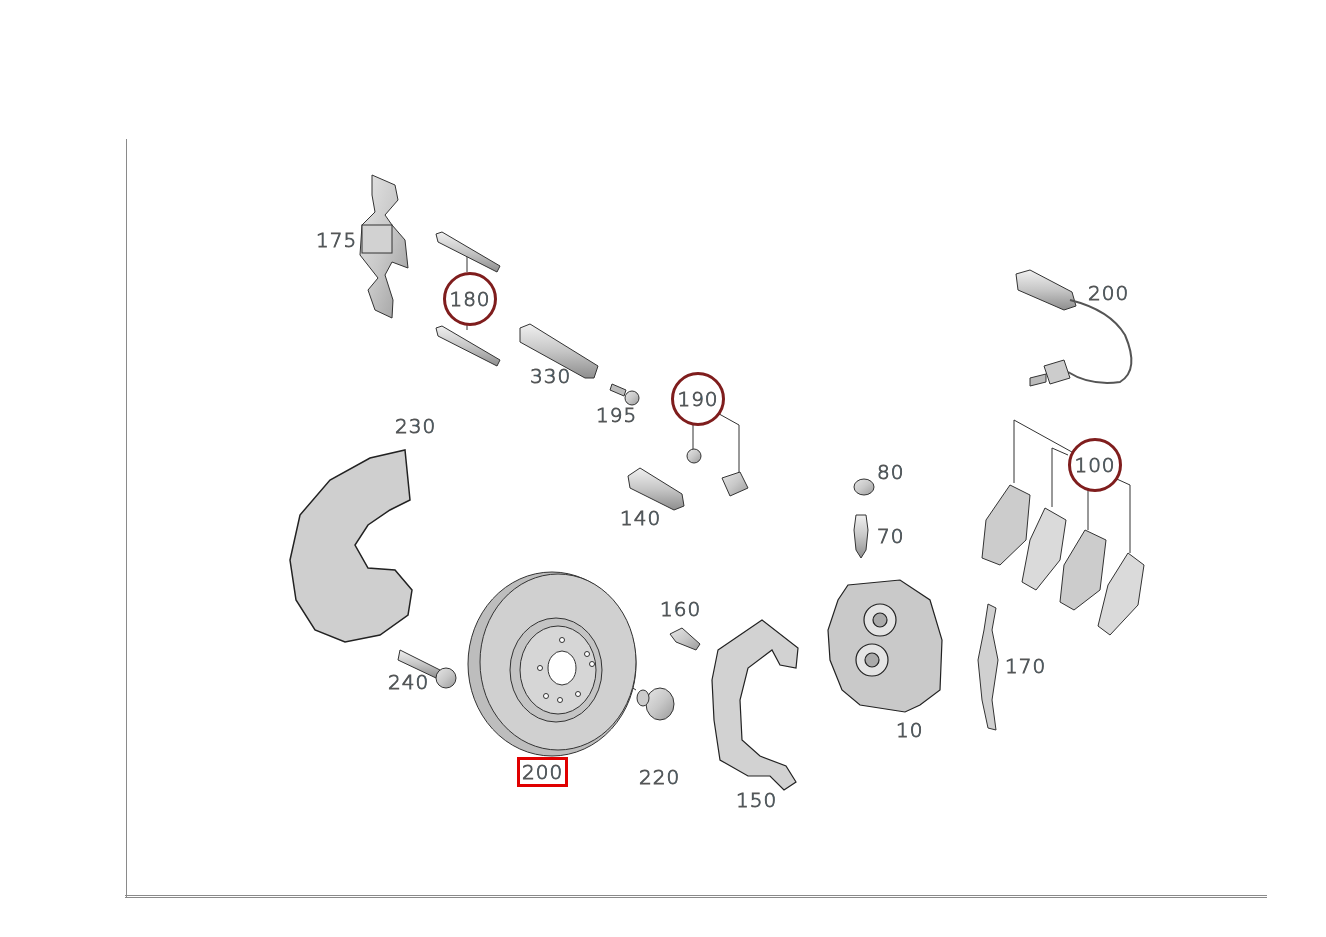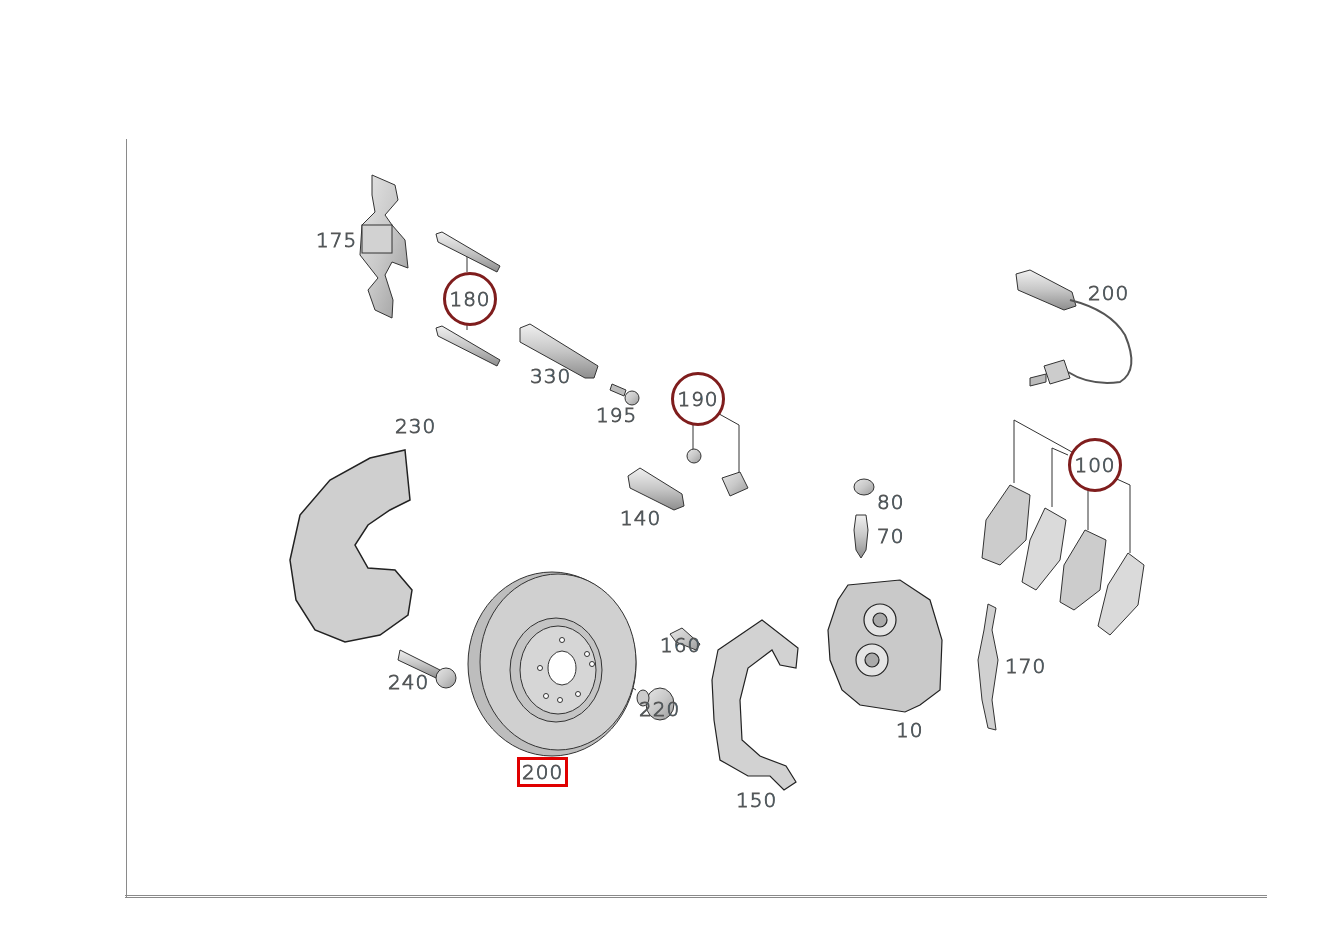--- a/index.html
+++ b/index.html
@@ -153,21 +153,21 @@
 
 <div class="lbl" style="left:316px;top:230px;">175</div>
 <div class="lbl circ" style="left:443px;top:272px;">180</div>
 <div class="lbl" style="left:530px;top:366px;">330</div>
 <div class="lbl" style="left:596px;top:405px;">195</div>
 <div class="lbl circ" style="left:671px;top:372px;">190</div>
 <div class="lbl" style="left:620px;top:508px;">140</div>
 <div class="lbl" style="left:367px;top:416px;margin-left:28px;">230</div>
 <div class="lbl" style="left:388px;top:672px;">240</div>
 <div class="lbl sel" style="left:522px;top:762px;">200</div>
-<div class="lbl" style="left:639px;top:699px;">220</div>
-<div class="lbl" style="left:660px;top:599px;margin-top:36px;">160</div>
+<div class="lbl" style="left:639px;top:767px;">220</div>
+<div class="lbl" style="left:660px;top:599px;">160</div>
 <div class="lbl" style="left:736px;top:790px;">150</div>
-<div class="lbl" style="left:877px;top:492px;">80</div>
+<div class="lbl" style="left:877px;top:462px;">80</div>
 <div class="lbl" style="left:877px;top:526px;">70</div>
 <div class="lbl" style="left:896px;top:720px;">10</div>
 <div class="lbl" style="left:1005px;top:656px;">170</div>
 <div class="lbl circ" style="left:1068px;top:438px;">100</div>
 <div class="lbl" style="left:1088px;top:283px;">200</div>
 
 </body></html>

